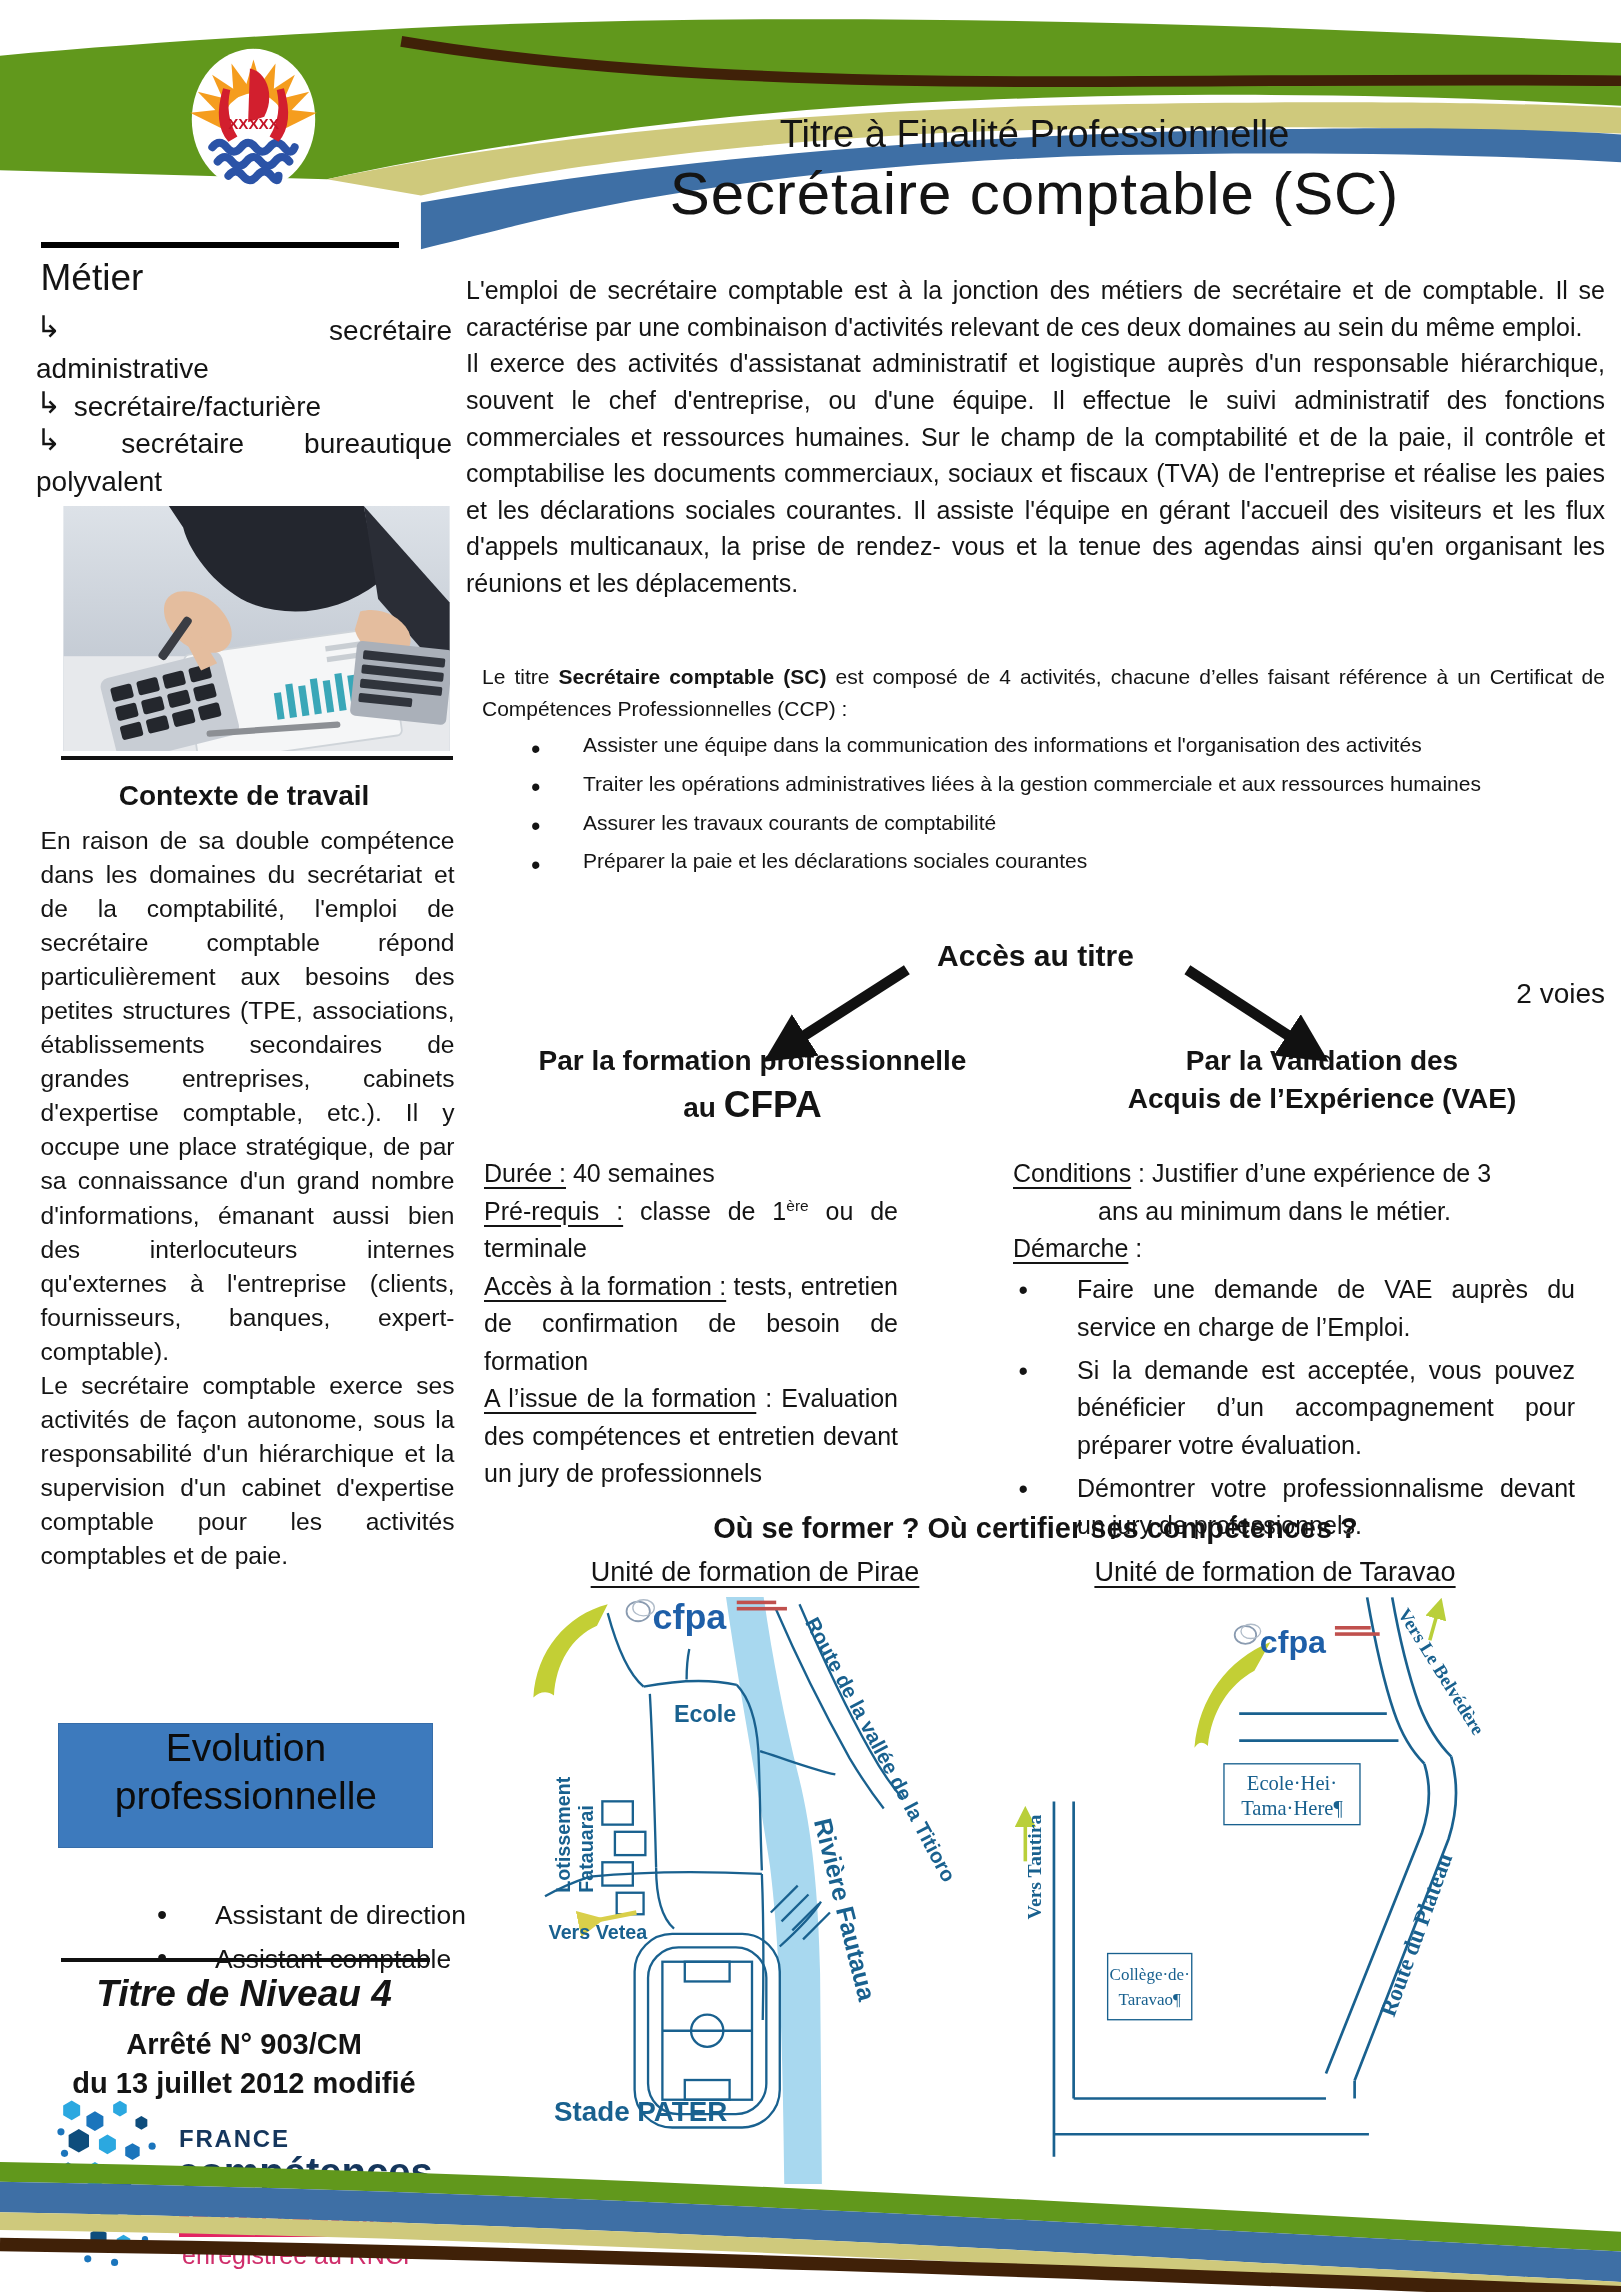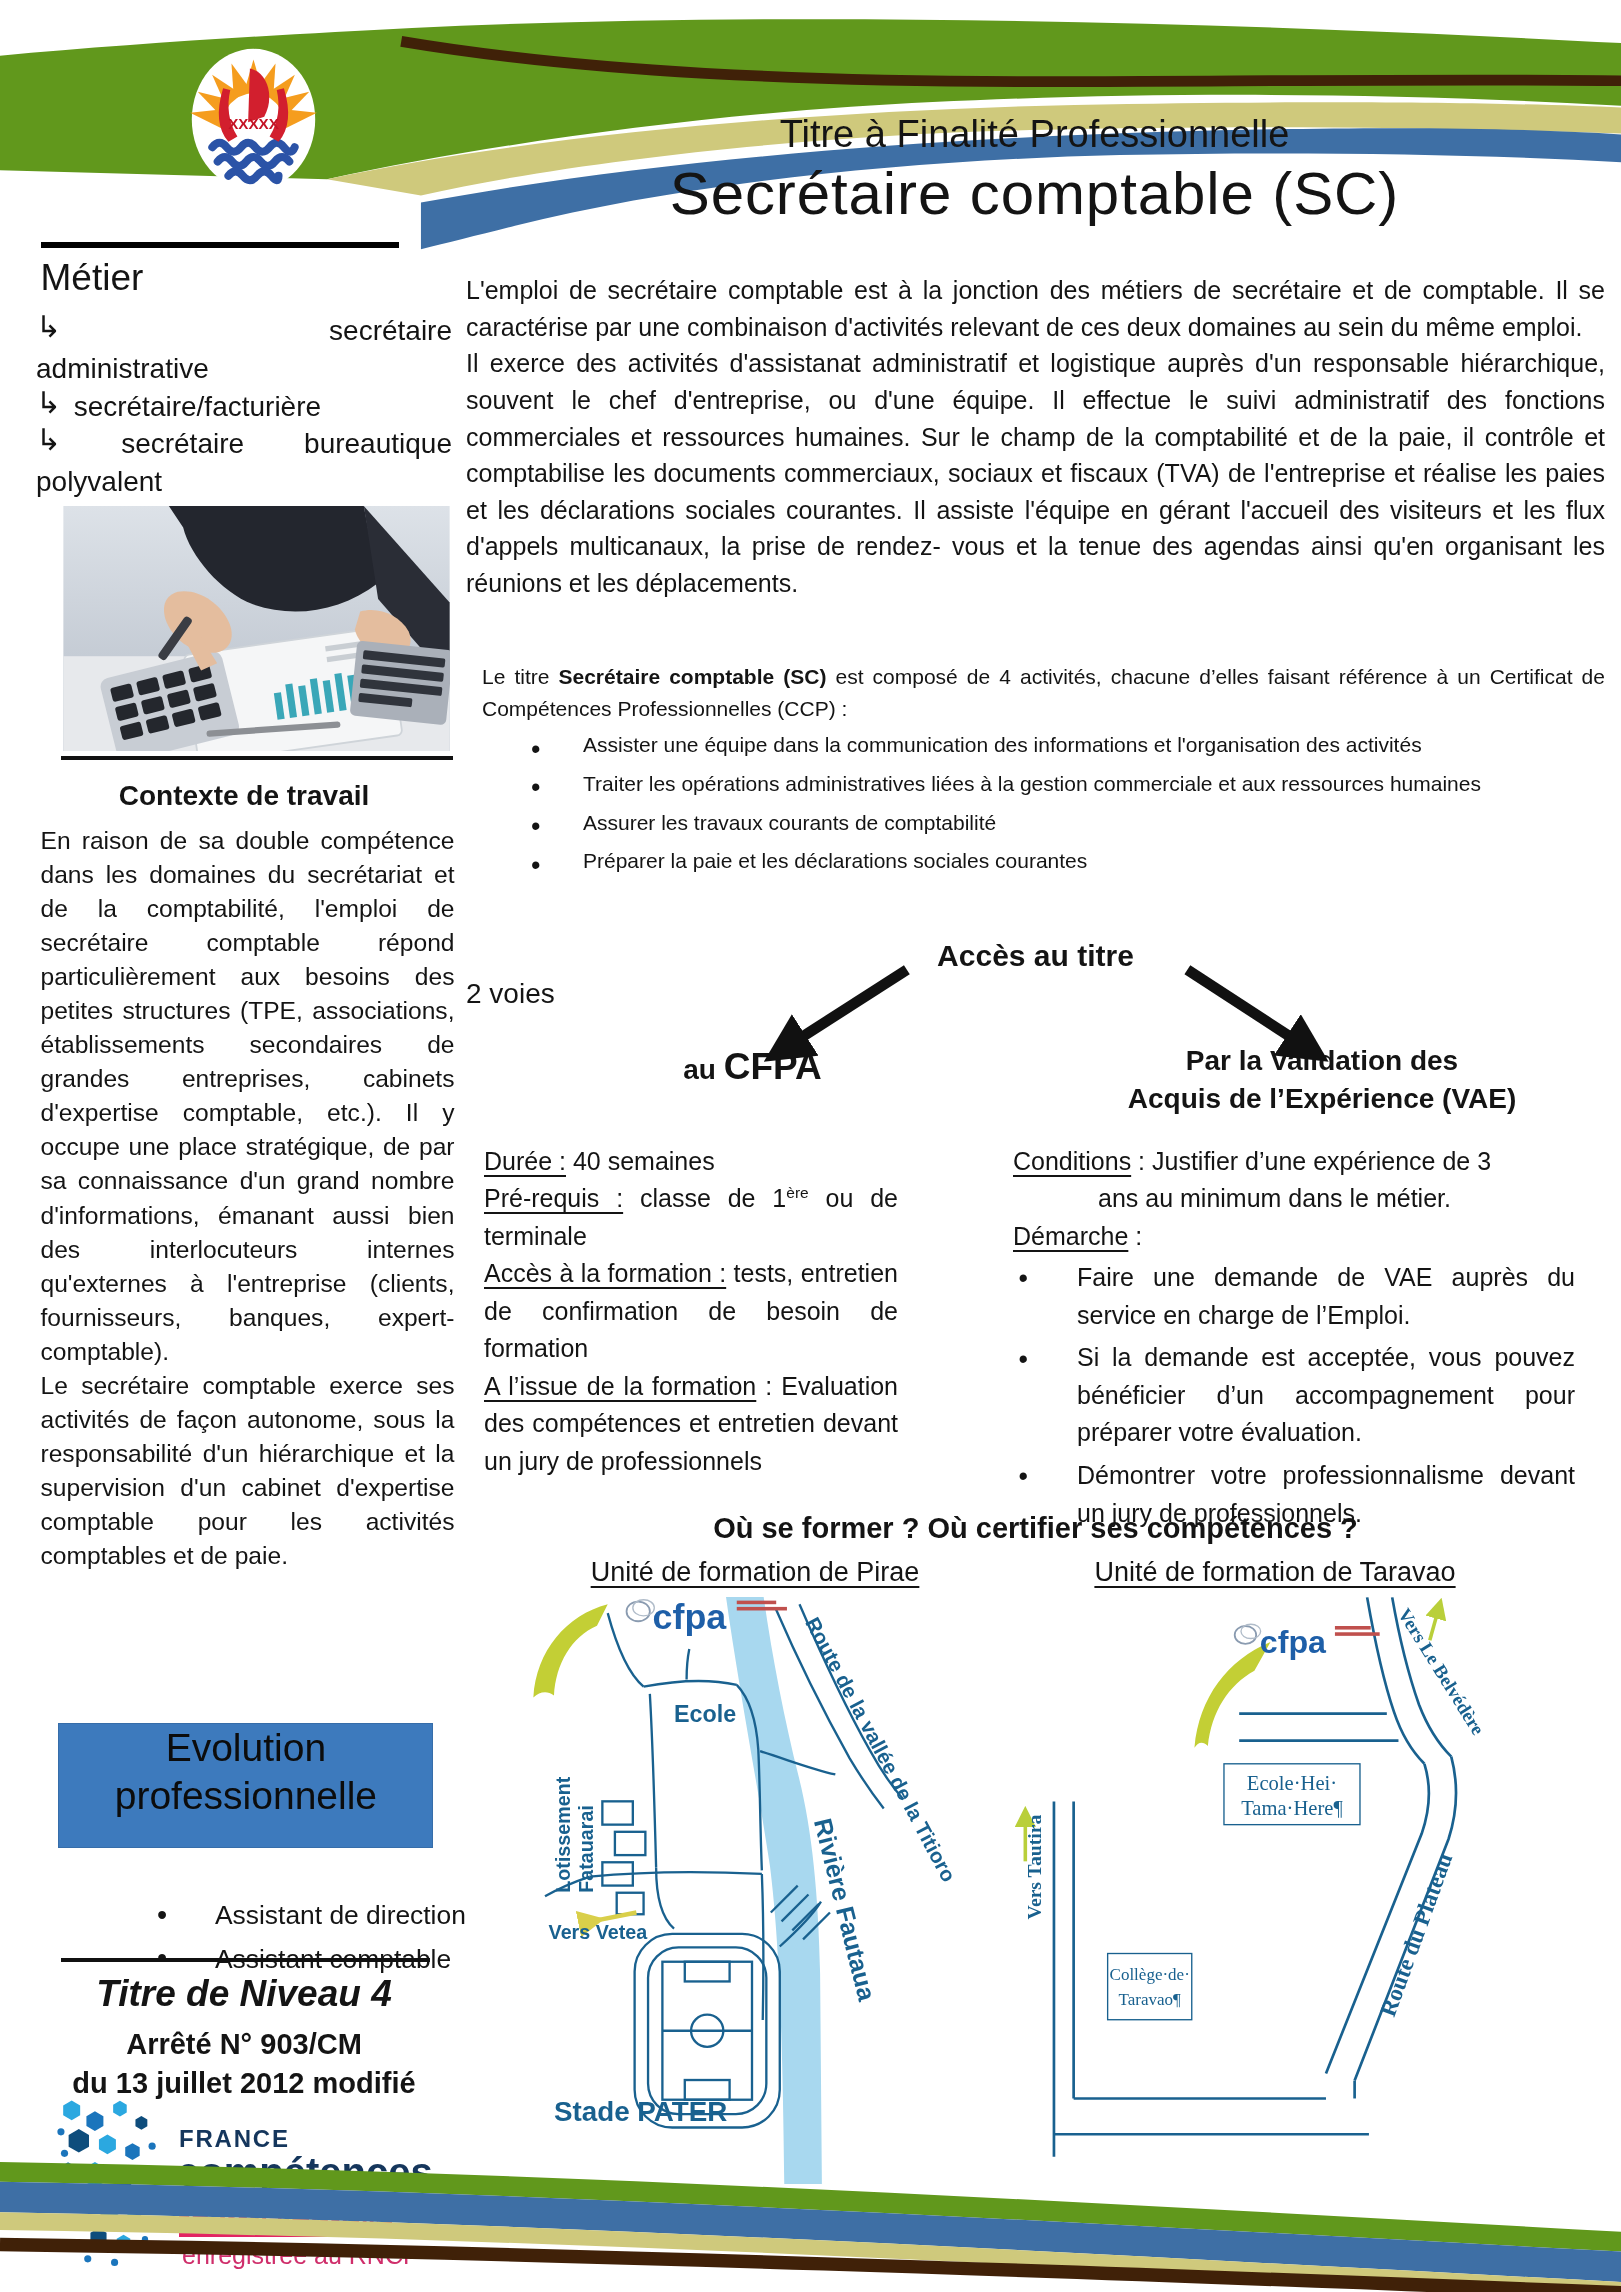--- a/index.html
+++ b/index.html
@@ -46,21 +46,21 @@
 
   
   .main{left:466px;top:260px;width:1139px;}
   .intro{left:0;top:0;width:1139px;font-size:25px;line-height:1.465;margin-top:12px;}
   .ccp{left:16px;top:401px;width:1123px;font-size:21px;line-height:1.5;}
   .ccp ul{margin:5.4px 0 0 49px;padding:0;}
   .ccp li{list-style:none;position:relative;padding-left:52px;margin-bottom:7.2px;text-align:justify;}
   .ccp li::before{content:"•";position:absolute;left:0;top:-0.9px;font-size:27px;}
   .acces{left:0;top:679px;width:1139px;height:573px;}
   .acces-title{text-align:center;font-size:30px;font-weight:700;}
-  .acces-voies{text-align:left;font-size:28px;margin-top:5.4px;}
+  .acces-voies{text-align:right;font-size:28px;margin-top:5.4px;}
   .heads{display:flex;margin-top:32px;}
   .headL{width:573px;text-align:center;font-size:28px;font-weight:700;line-height:1.35;}
   .headR{width:566px;text-align:center;font-size:28px;font-weight:700;line-height:1.35;}
   .cfpa-big{font-size:37px;}
   .cols{display:flex;margin-top:25px;}
   .colF{width:414px;margin-left:18px;font-size:25px;line-height:1.5;text-align:justify;}
   .colV{width:562px;margin-left:115px;font-size:25px;line-height:1.5;text-align:justify;}
   .colV .ind2{margin-left:85px;text-align:left;}
   .colV ul{margin:3.6px 0 0 0;padding:0;}
   .colV li{list-style:none;position:relative;padding-left:64px;margin-bottom:5.4px;text-align:justify;}
@@ -280,20 +280,21 @@
         <defs>
           <marker id="ah" markerWidth="4.6" markerHeight="4.6" refX="2.6" refY="2.3" orient="auto">
             <path d="M0,0 L4.6,2.3 L0,4.6 Z" fill="#111"></path>
           </marker>
         </defs>
         <line x1="492" y1="22" x2="352" y2="112" stroke="#111" stroke-width="12" marker-end="url(#ah)"></line>
         <line x1="806" y1="22" x2="944" y2="112" stroke="#111" stroke-width="12" marker-end="url(#ah)"></line>
       </svg>
       <div class="heads">
         <div class="headL">
+          <div>Par la formation professionnelle</div>
           <div><span>au </span><span class="cfpa-big">CFPA</span></div>
         </div>
         <div class="headR">
           <div>Par la Validation des</div>
           <div>Acquis de l’Expérience (VAE)</div>
         </div>
       </div>
       <div class="cols">
         <div class="colF">
           <div><span class="ul">Durée :</span><span> 40 semaines</span></div>

